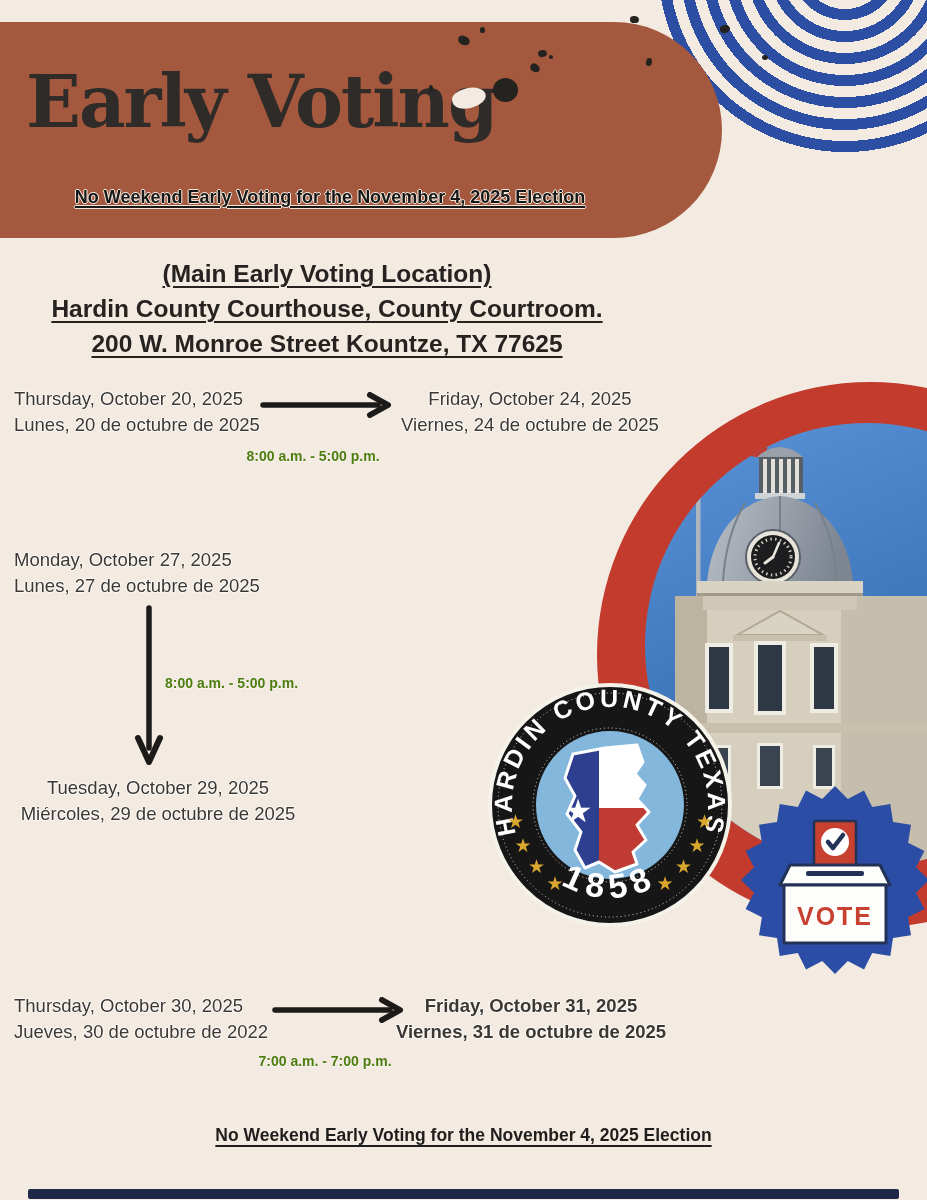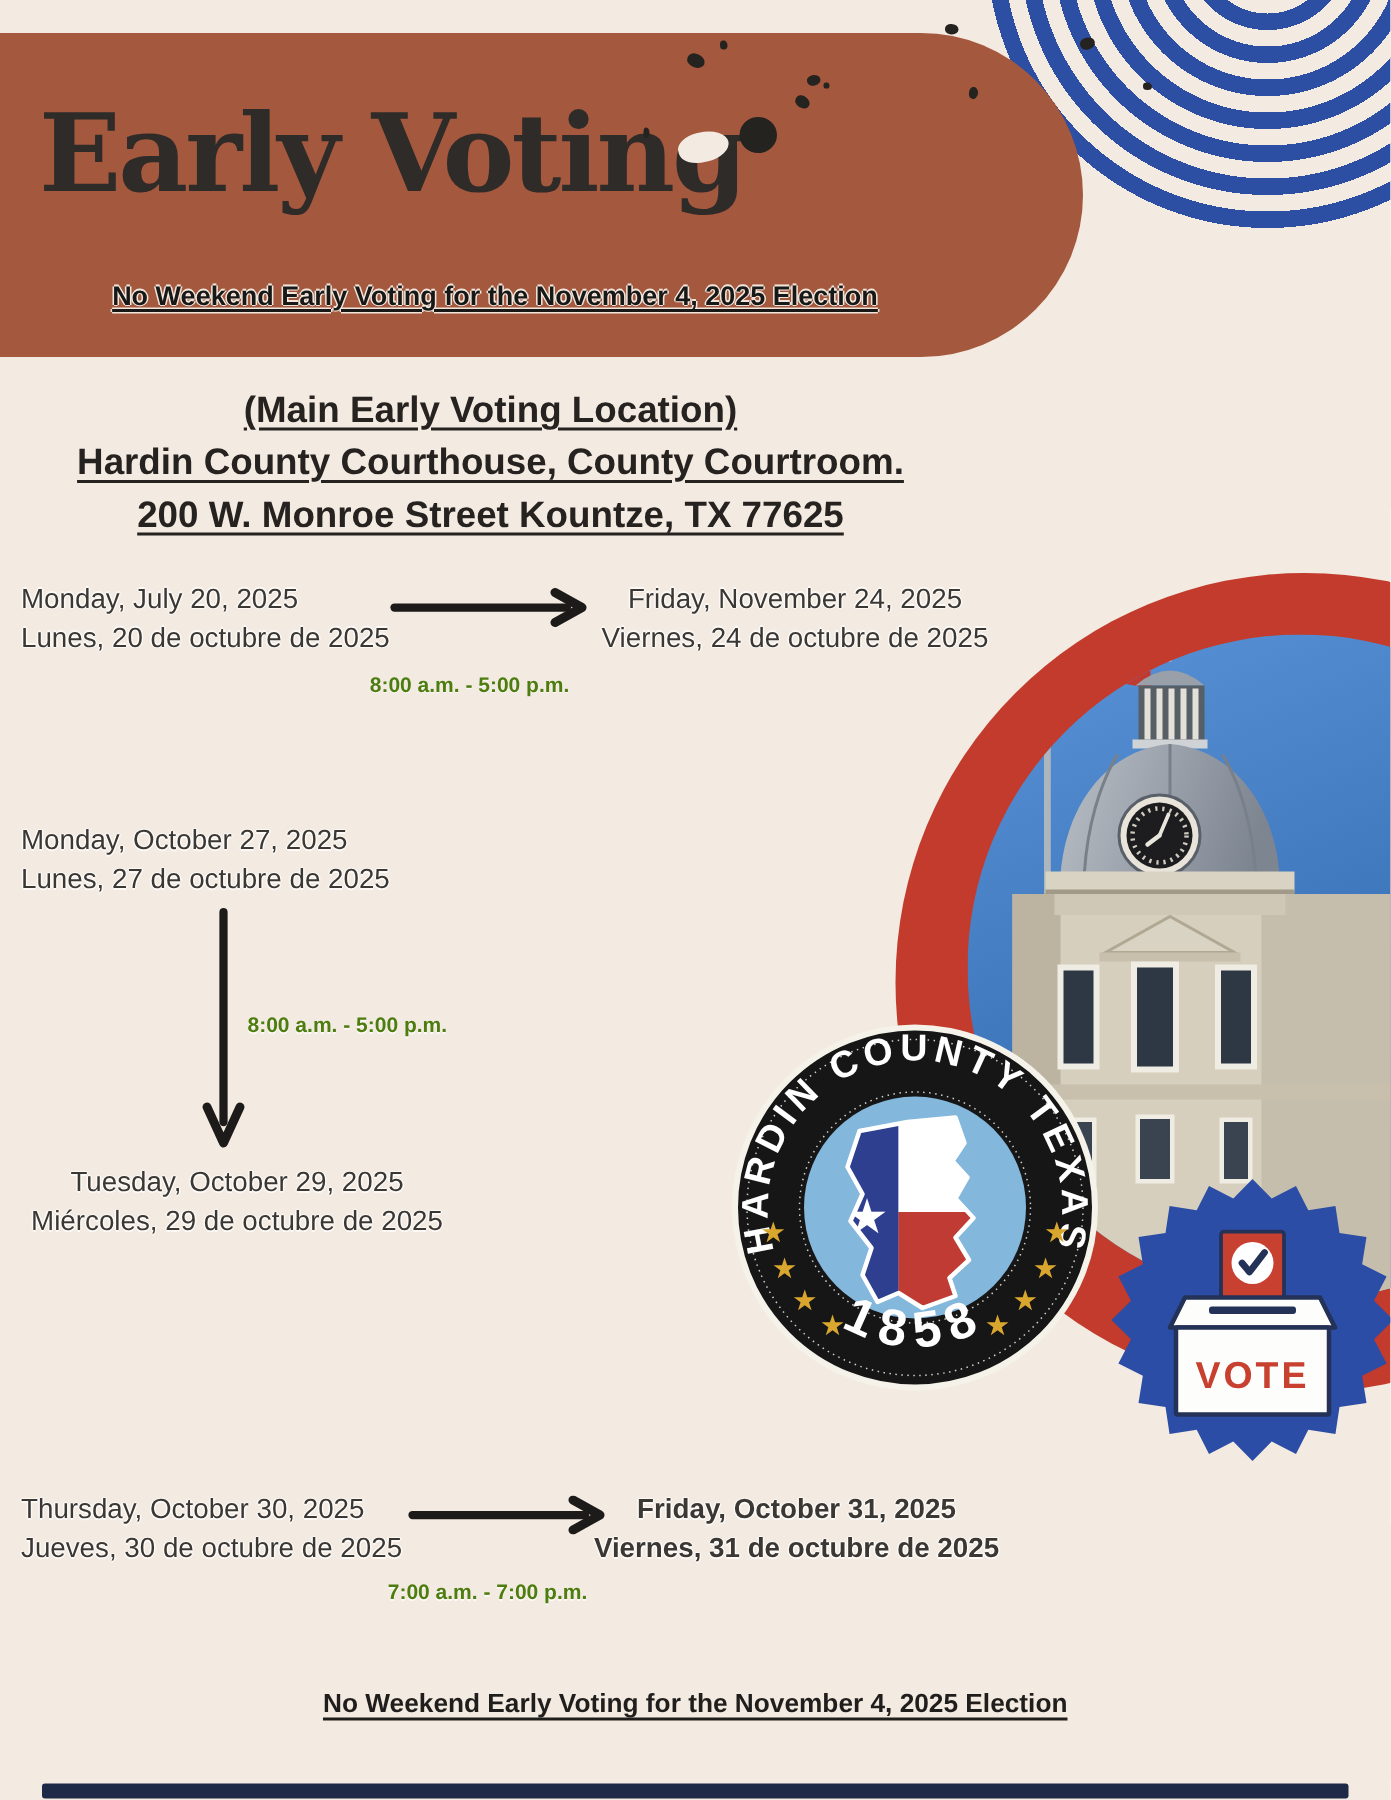--- a/index.html
+++ b/index.html
@@ -220,50 +220,50 @@
       <circle cx="95" cy="57" r="14" fill="#ffffff"></circle>
       <path d="M88,57 L93,63 L103,50" fill="none" stroke="#243258" stroke-width="4.5" stroke-linecap="round" stroke-linejoin="round"></path>
       <path d="M50,80 L140,80 L150,100 L40,100 Z" fill="#fdfdfb" stroke="#243258" stroke-width="3" stroke-linejoin="round"></path>
       <rect x="66" y="86" width="58" height="5" rx="2" fill="#243258"></rect>
       <rect x="44" y="100" width="102" height="58" rx="1" fill="#fdfdfb" stroke="#243258" stroke-width="3"></rect>
       <text x="95" y="140" text-anchor="middle" font-family="Liberation Sans, sans-serif" font-weight="bold" font-size="25" letter-spacing="2" fill="#c8402f">VOTE</text>
     </g>
   </svg>
 
   <div class="dates b1-start">
-    <div>Monday, July 20, 2025</div>
+    <div>Thursday, October 20, 2025</div>
     <div>Lunes, 20 de octubre de 2025</div>
   </div>
   <svg class="arrow-svg a1" width="140" height="26">
     <line x1="3" y1="13" x2="118" y2="13" stroke="#1d1b19" stroke-width="5.5" stroke-linecap="round"></line>
     <path d="M110,3 L128,13 L110,23" fill="none" stroke="#1d1b19" stroke-width="6" stroke-linecap="round" stroke-linejoin="round"></path>
   </svg>
   <div class="dates b1-end">
-    <div>Friday, November 24, 2025</div>
+    <div>Friday, October 24, 2025</div>
     <div>Viernes, 24 de octubre de 2025</div>
   </div>
   <div class="hours b1-hours">8:00 a.m. - 5:00 p.m.</div>
 
   <div class="dates b2-start">
     <div>Monday, October 27, 2025</div>
     <div>Lunes, 27 de octubre de 2025</div>
   </div>
   <svg class="arrow-svg a2" width="30" height="170">
     <line x1="15" y1="4" x2="15" y2="144" stroke="#1d1b19" stroke-width="5.5" stroke-linecap="round"></line>
     <path d="M4,134 L15,158 L26,134" fill="none" stroke="#1d1b19" stroke-width="6" stroke-linecap="round" stroke-linejoin="round"></path>
   </svg>
   <div class="hours b2-hours">8:00 a.m. - 5:00 p.m.</div>
   <div class="dates b2-end">
     <div>Tuesday, October 29, 2025</div>
     <div>Miércoles, 29 de octubre de 2025</div>
   </div>
 
   <div class="dates b3-start">
     <div>Thursday, October 30, 2025</div>
-    <div>Jueves, 30 de octubre de 2025</div>
+    <div>Jueves, 30 de octubre de 2022</div>
   </div>
   <svg class="arrow-svg a3" width="140" height="26">
     <line x1="3" y1="13" x2="118" y2="13" stroke="#1d1b19" stroke-width="5.5" stroke-linecap="round"></line>
     <path d="M110,3 L128,13 L110,23" fill="none" stroke="#1d1b19" stroke-width="6" stroke-linecap="round" stroke-linejoin="round"></path>
   </svg>
   <div class="dates b3-end">
     <div>Friday, October 31, 2025</div>
     <div>Viernes, 31 de octubre de 2025</div>
   </div>
   <div class="hours b3-hours">7:00 a.m. - 7:00 p.m.</div>

